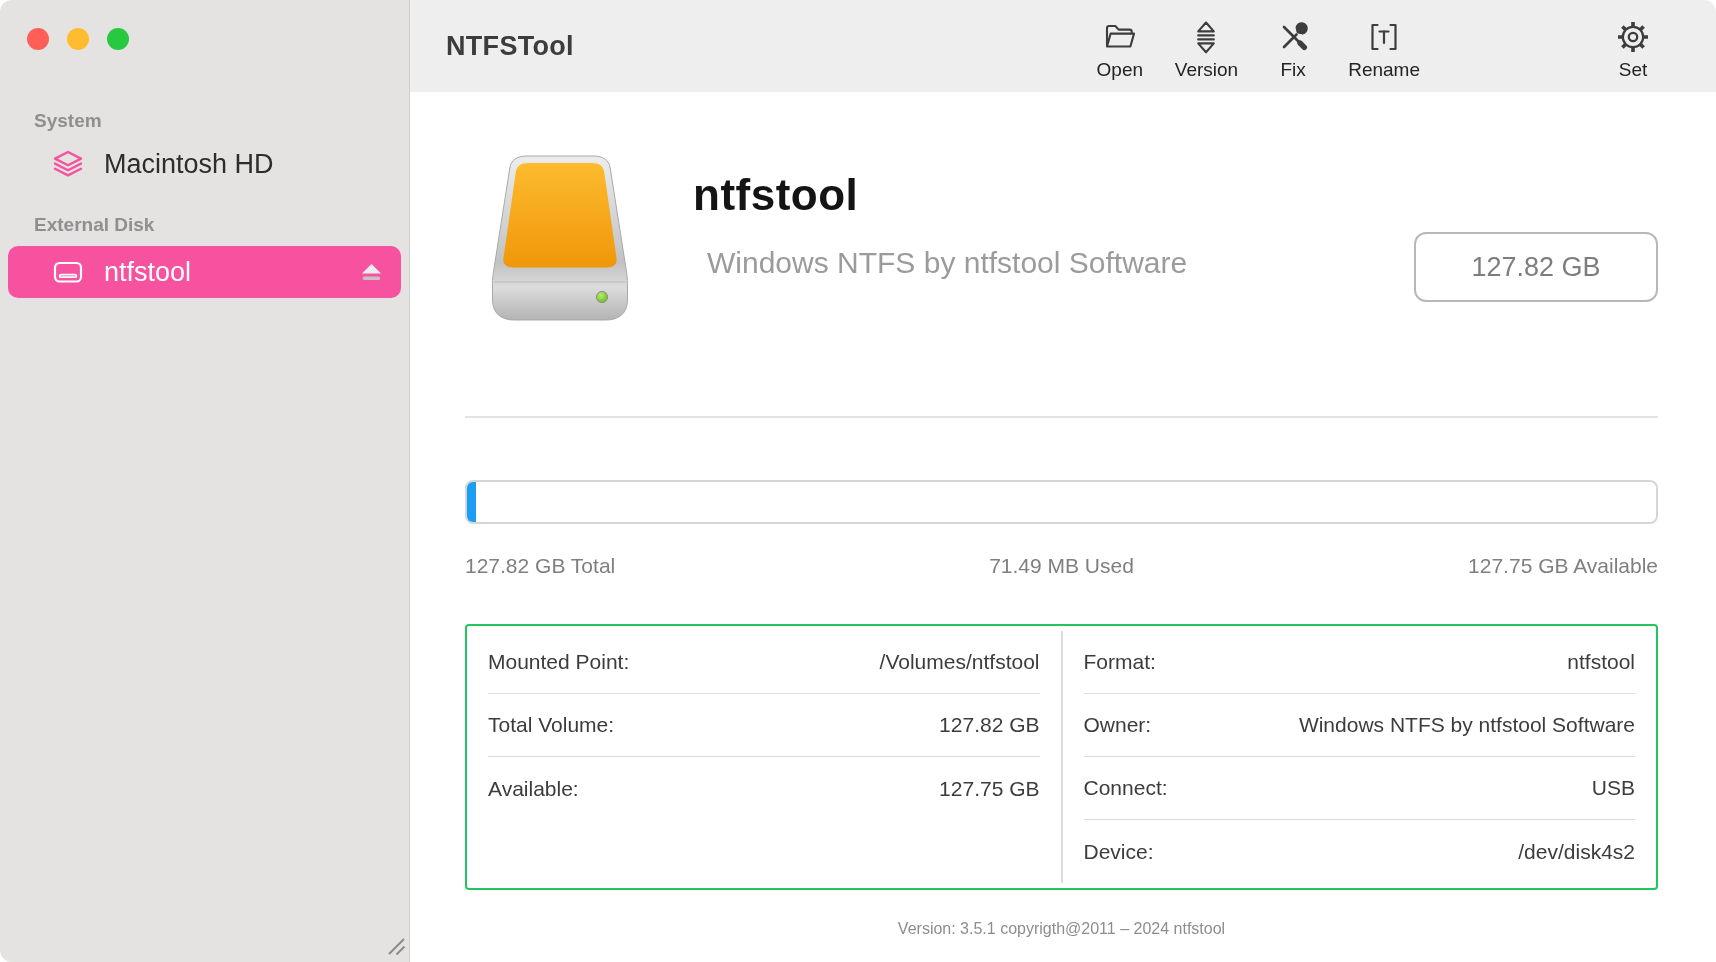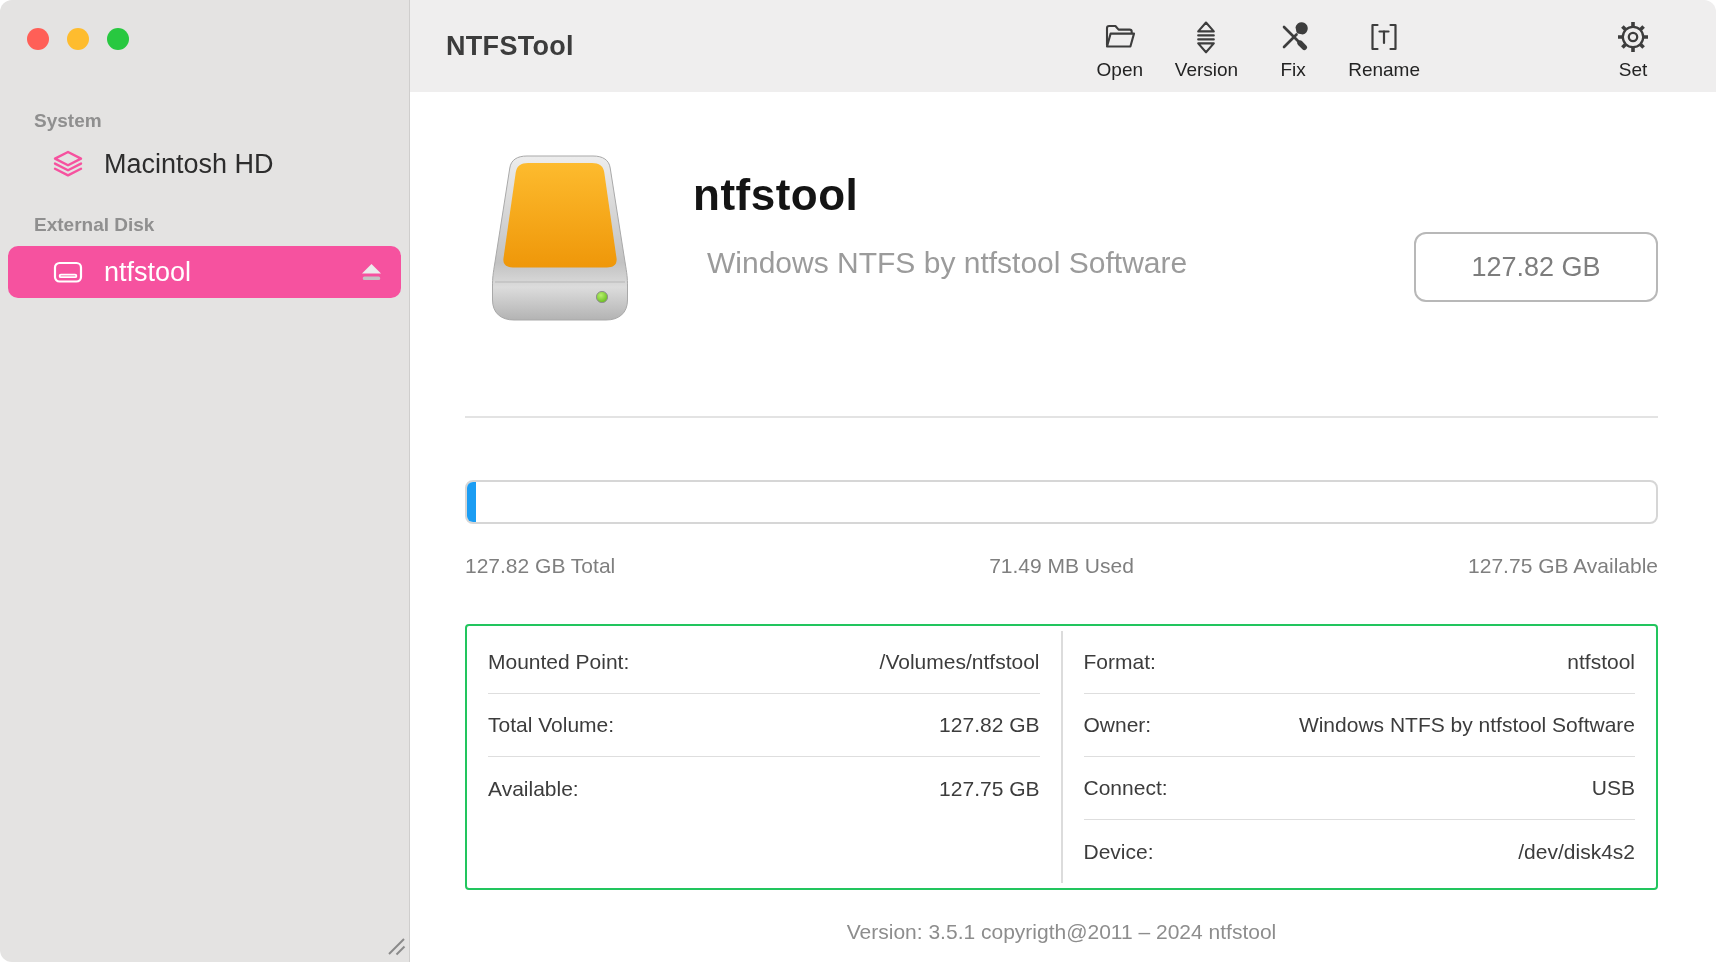--- a/index.html
+++ b/index.html
@@ -98,21 +98,21 @@
   .detail-row {
     height: 63px; margin: 0 21px; display: flex; align-items: center;
     justify-content: space-between; border-bottom: 1.5px solid #dedede;
     font-size: 21px; color: #3c3c3c;
   }
   .detail-row:last-child { border-bottom: none; }
   .detail-row .d-label { white-space: nowrap; }
   .detail-row .d-value { white-space: nowrap; text-align: right; }
 
   .footer-version {
-    margin-top: 30px; text-align: center; font-size: 21px; color: #8d8d8d;
+    margin-top: 30px; text-align: center; font-size: 16px; color: #8d8d8d;
   }
 </style>
 </head>
 <body>
 
 <div class="window">
 
   <aside class="sidebar">
     <div class="traffic-lights">
       <span class="traffic-light tl-close"></span>

